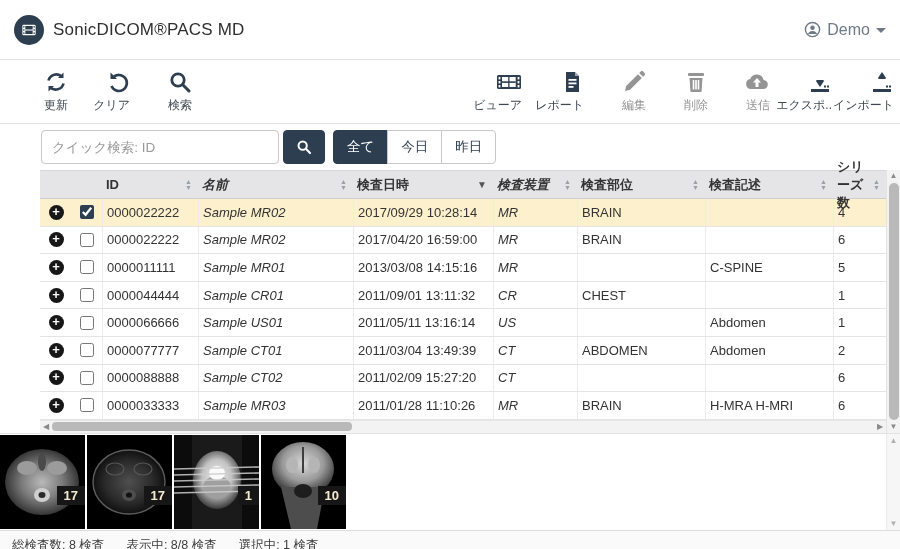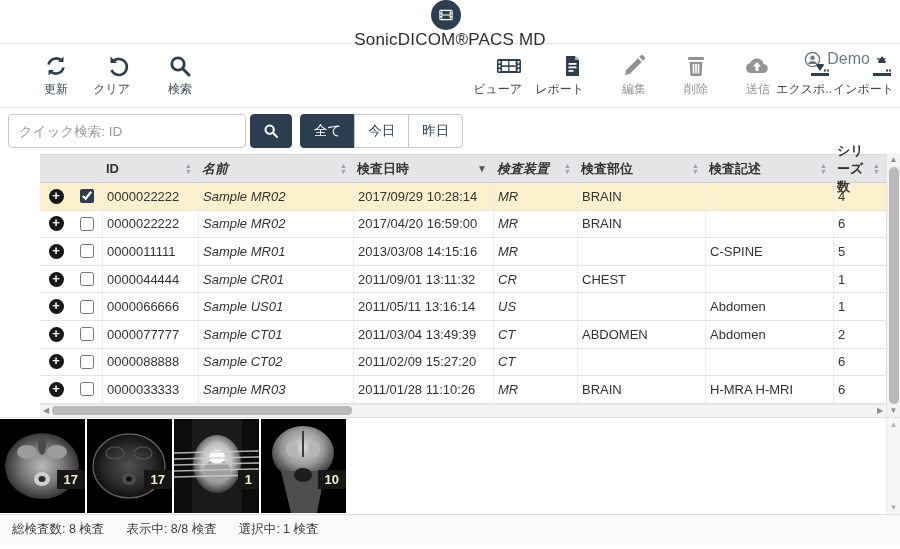--- a/index.html
+++ b/index.html
@@ -1,21 +1,21 @@
 <!DOCTYPE html>
 <html><head>
 <meta charset="utf-8">
 <style>
   * { margin:0; padding:0; box-sizing:border-box; }
   html,body { width:900px; height:549px; overflow:hidden; background:#fff;
     font-family:"Liberation Sans","DejaVu Sans",sans-serif; color:#333; }
 
   
-  .app-header { height:44px; display:flex; align-items:center; padding:0 14px;
-    border-bottom:1px solid #e2e2e2;flex-direction:column; }
+  .app-header { height:60px; display:flex; align-items:center; padding:0 14px;
+    border-bottom:1px solid #e2e2e2; }
   .logo-circle { width:30px; height:30px; border-radius:50%; background:#2c3e50;
     display:flex; align-items:center; justify-content:center; margin-right:9px; flex:0 0 auto; }
   .app-title { font-size:17px; color:#2f2f2f; letter-spacing:.2px; }
   .user-menu { margin-left:auto; display:flex; align-items:center; gap:6px;
     color:#6e7a86; font-size:16px; cursor:pointer; }
   .caret-down { width:0; height:0; border-left:5px solid transparent;
     border-right:5px solid transparent; border-top:5px solid #6e7a86; margin-top:2px; }
 
   
   .toolbar { height:64px; display:flex; align-items:center; padding:0 6px;
@@ -23,21 +23,21 @@
   .tool-group-left { display:flex; }
   .tool-group-right { display:flex; margin-left:auto; }
   .tool-btn { width:62px; display:flex; flex-direction:column; align-items:flex-end;
     justify-content:center; gap:3px; cursor:pointer; color:#2c3e50; padding:4px 0; }
   .tool-btn .tb-label { font-size:12px; color:#3d4852; white-space:nowrap; }
   .tool-btn svg { display:block; }
   .tool-btn.disabled { color:#949494; }
   .tool-btn.disabled .tb-label { color:#949494; }
 
   
-  .search-row { height:46px; display:flex; align-items:center; padding:0 8px; gap:8px; }
+  .search-row { height:46px; display:flex; align-items:center; padding:0 8px; gap:8px;margin-left:33px; }
   .quick-search-input { width:238px; height:34px; border:1px solid #c8c8c8; border-radius:4px;
     padding:0 10px; font-size:13.5px; color:#333; outline:none; }
   .quick-search-input::placeholder { color:#9a9a9a; }
   .search-go { width:42px; height:34px; background:#2c3e50; border:1px solid #2c3e50;
     border-radius:4px; display:flex; align-items:center; justify-content:center;
     cursor:pointer; margin-left:-4px; }
   .filter-group { display:flex; }
   .filter-btn { height:34px; padding:0 13px; background:#fff; border:1px solid #c8c8c8;
     font-size:13.5px; color:#2c3e50; display:flex; align-items:center; cursor:pointer;
     margin-left:-1px; }

